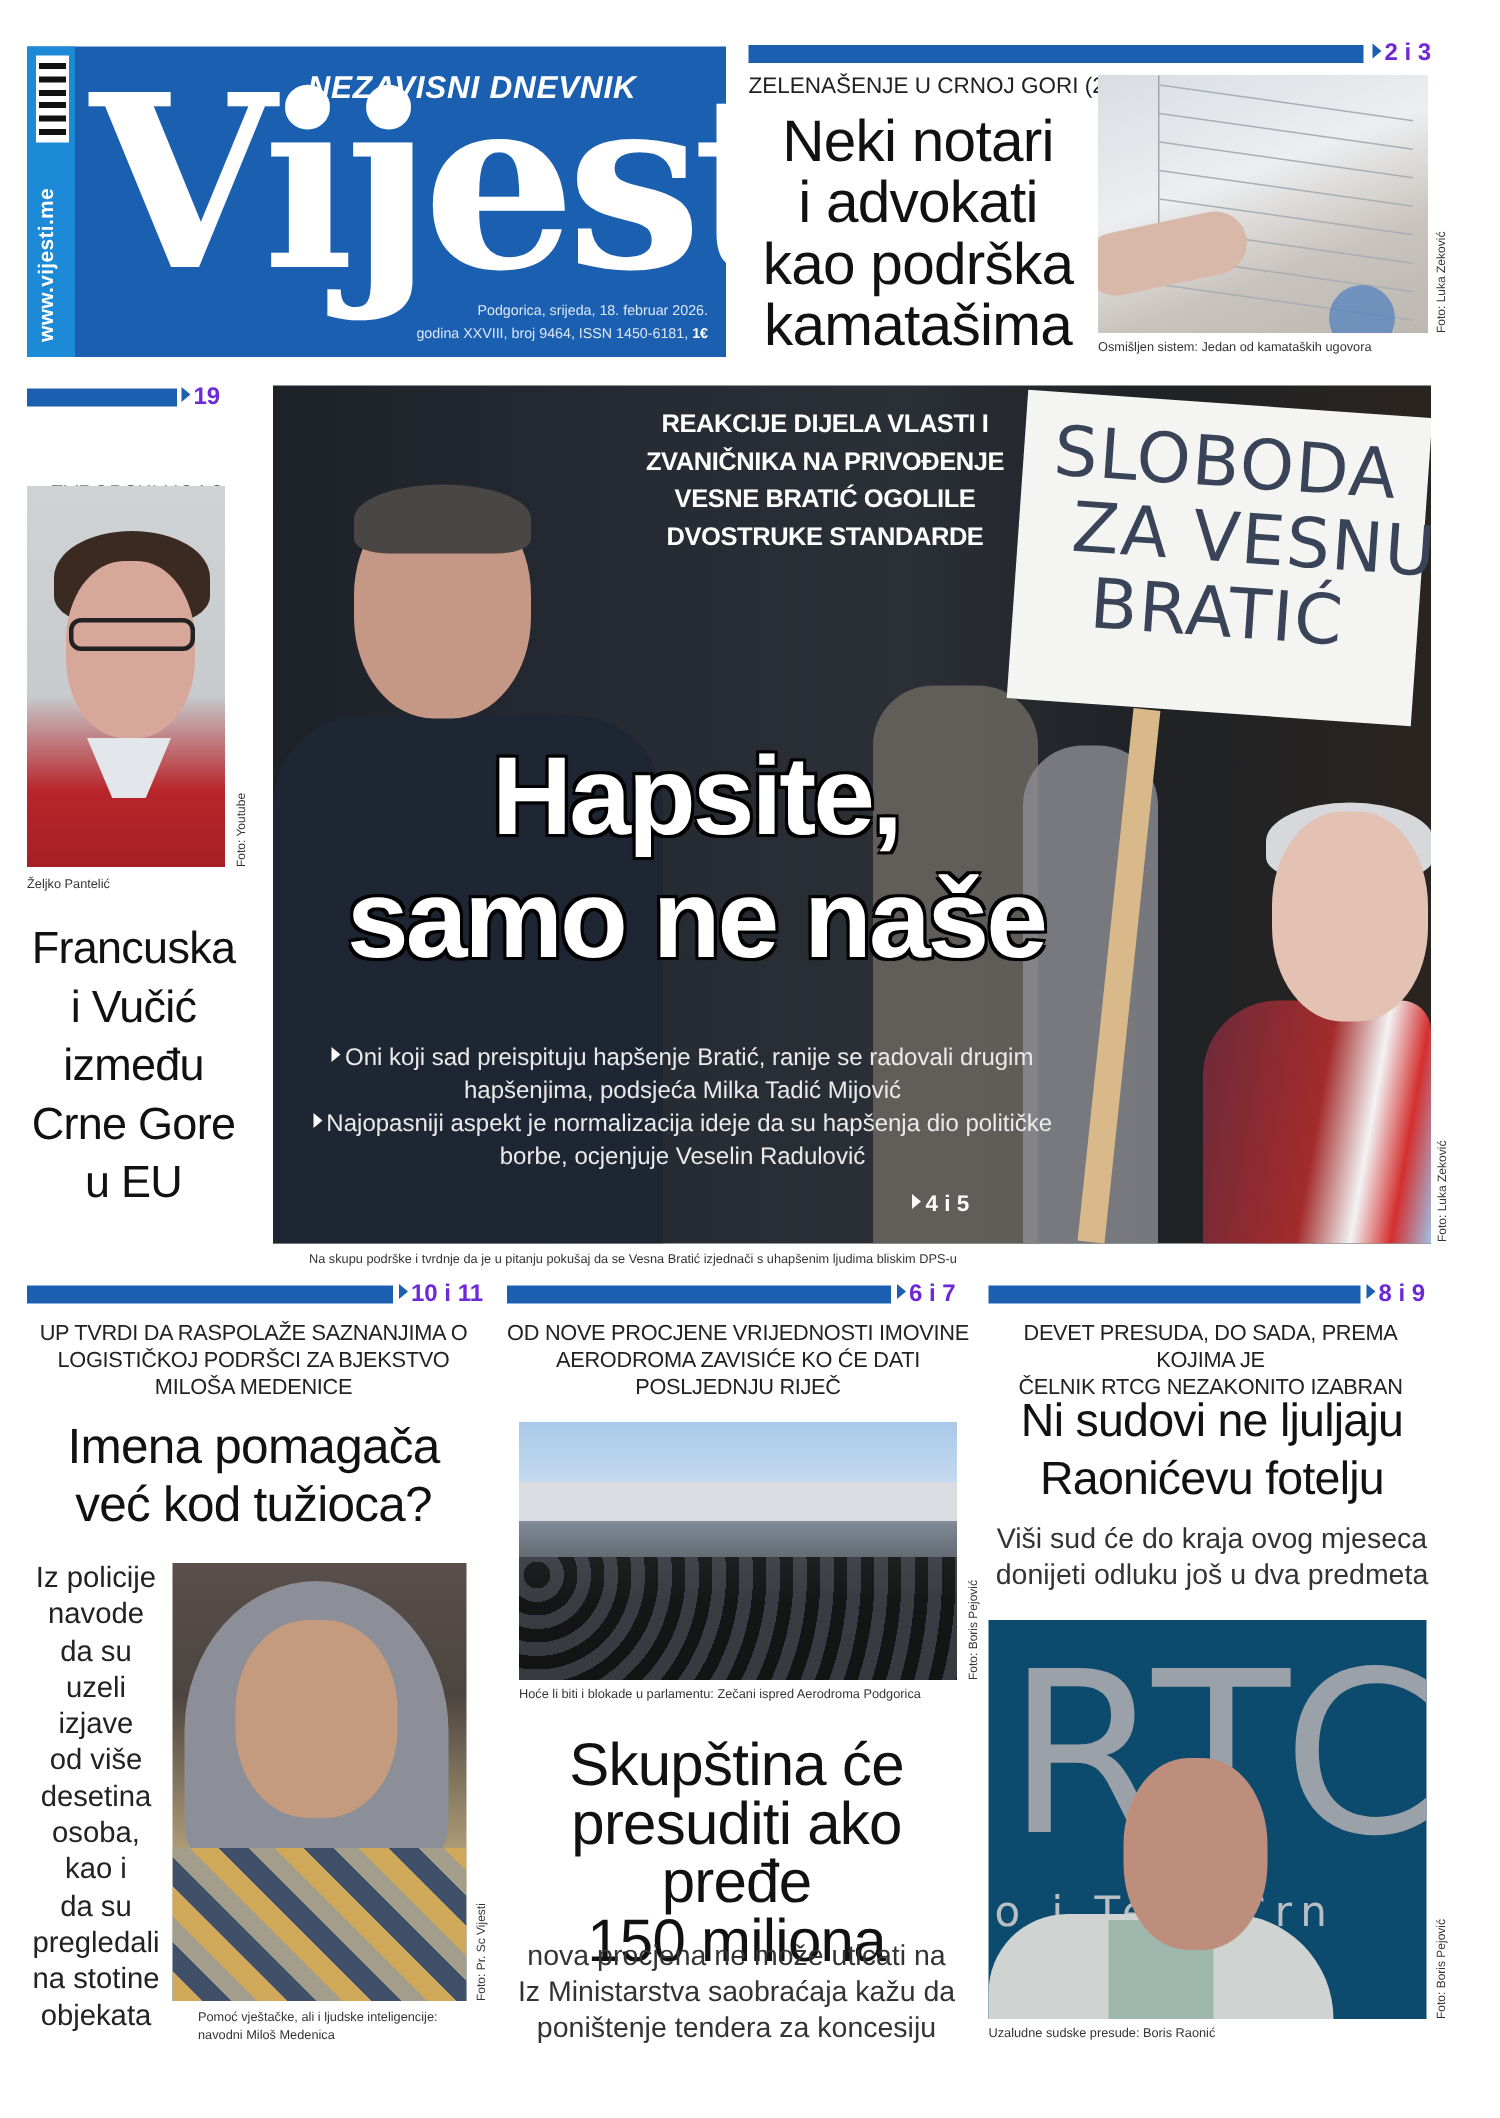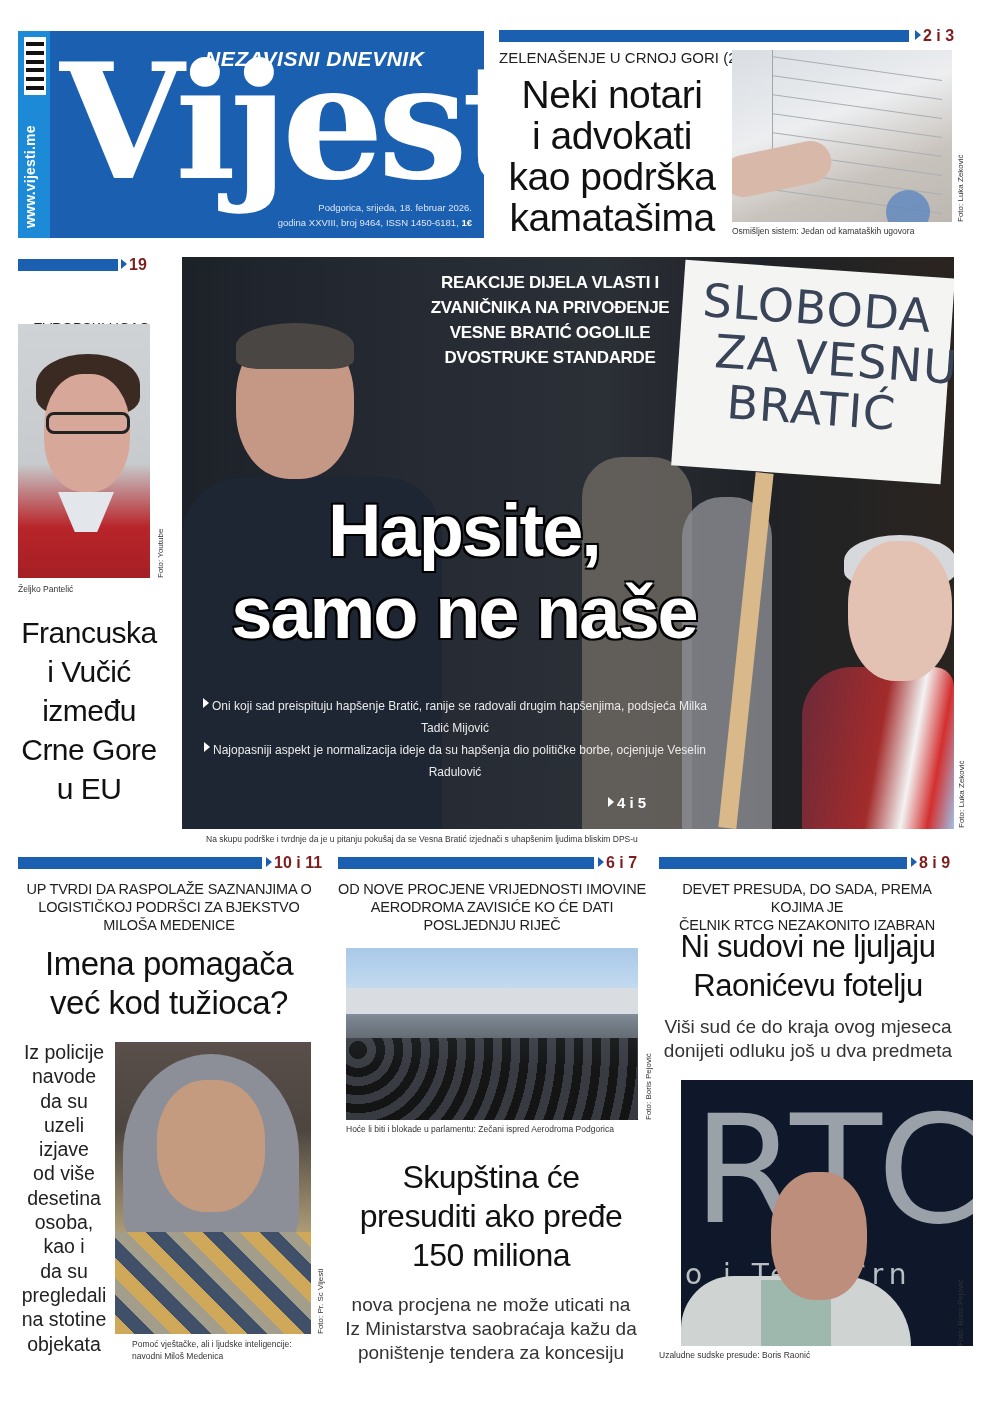--- a/index.html
+++ b/index.html
@@ -13,21 +13,21 @@
   .barcode { left: 24px; top: 37px; width: 22px; height: 58px; background: #fff; display: flex; flex-direction: column; justify-content: space-around; padding: 3px 2px; }
   .barcode span { display: block; height: 4px; background: #111; }
   .url-vertical { left: 22px; top: 228px; transform-origin: left top; transform: rotate(-90deg); color: #fff; font-weight: bold; font-size: 14px; white-space: nowrap; letter-spacing: 0.2px; }
   .tagline { left: 205px; top: 47px; color: #fff; font-weight: bold; font-style: italic; font-size: 21px; letter-spacing: 0.5px; white-space: nowrap; }
   .logo { left: 60px; top: 22px; color: #fff; font-family: "DejaVu Serif", "Liberation Serif", serif; font-weight: bold; font-size: 160px; line-height: 200px; letter-spacing: -6px; white-space: nowrap; }
   .dateline { left: 260px; top: 200px; width: 212px; text-align: right; color: #dbe7f6; font-size: 9.5px; line-height: 15px; }
   .dateline b { color: #fff; }
 
   
   .secbar { height: 12px; background: #1b5fb0; }
-  .pageref { color: #7f1d1d; font-weight: bold; font-size: 16px; white-space: nowrap; line-height: 16px; }
+  .pageref { color: #6d28d9; font-weight: bold; font-size: 16px; white-space: nowrap; line-height: 16px; }
   .pageref .tri { display: inline-block; width: 0; height: 0; border-top: 5px solid transparent; border-bottom: 5px solid transparent; border-left: 6px solid #1b5fb0; margin-right: 2px; vertical-align: 1px; }
 
   .kicker { font-size: 14.5px; text-align: center; line-height: 18px; color: #222; letter-spacing: -0.2px; }
   .headline { font-weight: normal; color: #111; text-align: center; letter-spacing: -0.5px; }
   .caption { font-size: 8.5px; color: #333; white-space: nowrap; }
   .credit { font-size: 8px; color: #333; transform-origin: left top; transform: rotate(-90deg); white-space: nowrap; }
 
   
   .photo { overflow: hidden; }
 
@@ -54,36 +54,36 @@
   .crowd2 { position: absolute; left: 500px; top: 240px; width: 90px; height: 332px; background: #8d8f94; border-radius: 40px 40px 0 0; opacity: .8; }
   .sign { position: absolute; left: 496px; top: 12px; width: 270px; height: 206px; background: #f4f4f2; transform: rotate(4deg); }
   .sign-text { position: absolute; left: 20px; top: 14px; font-family: "DejaVu Sans", sans-serif; color: #3a4458; font-size: 46px; line-height: 50px; white-space: pre; letter-spacing: 1px; font-weight: normal; }
   .pole { position: absolute; left: 555px; top: 215px; width: 18px; height: 357px; background: #d9b98a; transform: rotate(6deg); }
   .woman-head { position: absolute; left: 666px; top: 284px; width: 104px; height: 140px; border-radius: 45%; background: #e3c1b3; }
   .woman-hair { position: absolute; left: 662px; top: 278px; width: 112px; height: 52px; border-radius: 50% 50% 30% 30%; background: #d6d8dc; }
   .woman-body { position: absolute; left: 620px; top: 410px; width: 152px; height: 162px; background: linear-gradient(100deg, #6b2a3a 0%, #a32b2b 50%, #f3f3f3 70%, #d42f2f 85%, #9fc0e4 100%); border-radius: 50px 20px 0 0; }
 
   .main-kicker { left: 390px; top: 270px; width: 320px; text-align: center; color: #fff; font-weight: bold; font-size: 17px; line-height: 25px; letter-spacing: -0.3px; }
   .main-headline { left: 194px; top: 490px; width: 540px; text-align: center; color: #fff; font-weight: bold; font-size: 74px; line-height: 82px; letter-spacing: -2px; text-shadow: 0 0 3px #000, 2px 2px 0 #000, -2px -2px 0 #000, 2px -2px 0 #000, -2px 2px 0 #000; }
-  .bullets { left: 200px; top: 695px; width: 510px; color: #eaeaea; font-size: 12px; line-height: 22px; text-align: center; }
+  .bullets { left: 200px; top: 695px; width: 510px; color: #eaeaea; font-size: 16px; line-height: 22px; text-align: center; }
   .bullet .tri { display: inline-block; width: 0; height: 0; border-top: 5px solid transparent; border-bottom: 5px solid transparent; border-left: 6px solid #fff; margin-right: 3px; vertical-align: 2px; }
   .main-ref { left: 588px; top: 794px; color: #fff; font-weight: bold; font-size: 15px; padding-left: 20px; }
   .main-ref .tri { display: inline-block; width: 0; height: 0; border-top: 5px solid transparent; border-bottom: 5px solid transparent; border-left: 6px solid #fff; margin-right: 3px; vertical-align: 1px; }
 
   
   .ph-medenica { left: 115px; top: 1042px; width: 196px; height: 292px; background: linear-gradient(180deg, #5a4f4a 0%, #4c4540 30%, #b9a77d 70%, #4f6a86 100%); }
   .hood { position: absolute; left: 8px; top: 12px; width: 176px; height: 200px; border-radius: 50% 50% 20% 20%; background: #8c8f97; }
   .face3 { position: absolute; left: 42px; top: 38px; width: 108px; height: 132px; border-radius: 45%; background: #c59b80; }
   .pattern3 { position: absolute; left: 0; top: 190px; width: 196px; height: 102px; background: repeating-linear-gradient(45deg, #cfa85a 0 14px, #3f5068 14px 28px, #a39e8c 28px 40px); }
 
   .ph-airport { left: 346px; top: 948px; width: 292px; height: 172px; background: linear-gradient(180deg, #a9c9e8 0%, #c5dbef 25%, #7d8792 40%, #5f666e 55%, #2b2e34 70%, #1f2227 100%); }
   .roof { position: absolute; left: 0; top: 40px; width: 292px; height: 26px; background: #d9dde2; }
   .crowd-dots { position: absolute; left: 0; top: 90px; width: 292px; height: 82px; background: repeating-radial-gradient(circle at 12px 12px, #111 0 9px, #3b3e44 9px 18px); opacity: .85; }
 
-  .ph-raonic { left: 659px; top: 1080px; width: 292px; height: 266px; background: #0f172a; margin-left: 22px; }
+  .ph-raonic { left: 659px; top: 1080px; width: 292px; height: 266px; background: #0c4a6e; }
   .rtc { position: absolute; left: 12px; top: 10px; font-family: "DejaVu Sans", sans-serif; font-size: 150px; line-height: 160px; color: #9aa1a8; letter-spacing: 4px; }
   .rtc-sub { position: absolute; left: 4px; top: 178px; font-family: "DejaVu Sans", sans-serif; font-size: 28px; color: #b9bec3; letter-spacing: 6px; white-space: nowrap; }
   .man4-head { position: absolute; left: 90px; top: 92px; width: 96px; height: 128px; border-radius: 45%; background: #bd8e7b; }
   .man4-body { position: absolute; left: 0; top: 196px; width: 230px; height: 70px; background: #cfd3d2; border-radius: 60px 80px 0 0; }
   .man4-shirt { position: absolute; left: 80px; top: 200px; width: 70px; height: 66px; background: #9fb8ad; }
 
   .sidetext { left: 18px; top: 1040px; width: 92px; text-align: center; font-size: 19.5px; line-height: 24.3px; color: #222; }
   .deck { text-align: center; color: #333; }
 </style>
 </head>
@@ -229,21 +229,21 @@
   <div>OD NOVE PROCJENE VRIJEDNOSTI IMOVINE</div>
   <div>AERODROMA ZAVISIĆE KO ĆE DATI</div>
   <div>POSLJEDNJU RIJEČ</div>
 </div>
 <div class="abs photo ph-airport">
   <div class="roof"></div>
   <div class="crowd-dots"></div>
 </div>
 <div class="abs caption" style="left:346px; top:1124px;">Hoće li biti i blokade u parlamentu: Zečani ispred Aerodroma Podgorica</div>
 <div class="abs credit" style="left:644px; top:1120px;">Foto: Boris Pejović</div>
-<div class="abs headline" style="left:330px; top:1158px; width:322px; font-size:32px; line-height:39px;">
+<div class="abs headline" style="left:330px; top:1158px; width:322px; font-size:40px; line-height:39px;">
   <div>Skupština će</div>
   <div>presuditi ako pređe</div>
   <div>150 miliona</div>
 </div>
 <div class="abs deck" style="left:330px; top:1293px; width:322px; font-size:19px; line-height:24px;">
   <div>nova procjena ne može uticati na</div>
   <div>Iz Ministarstva saobraćaja kažu da</div>
   <div>poništenje tendera za koncesiju</div>
 </div>
 

